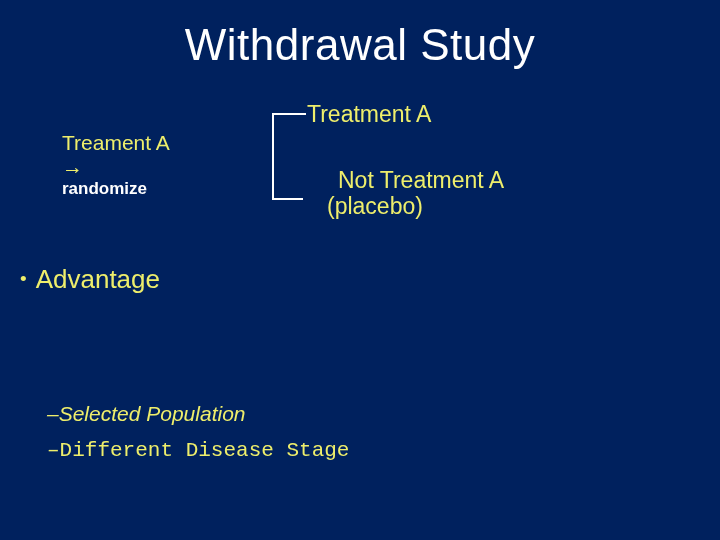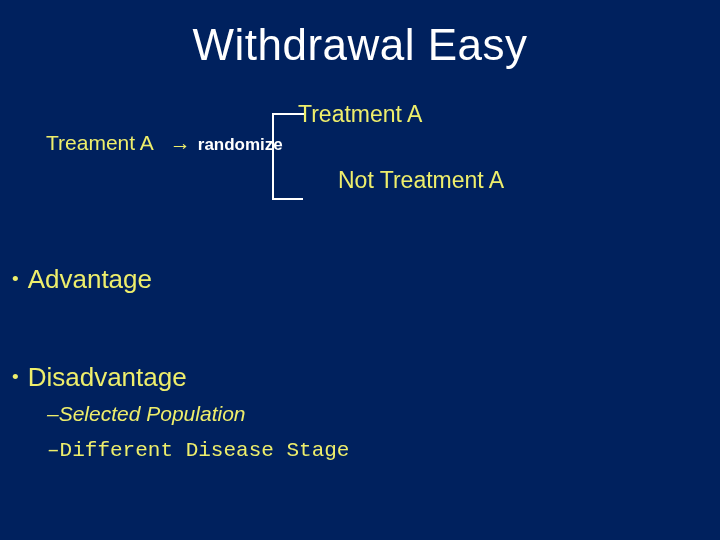--- a/index.html
+++ b/index.html
@@ -30,20 +30,21 @@
   .white  { color: #ffffff; }
 
   
   .diag-row {
     position: absolute;
     left: 46px;
     top: 130px;
     display: flex;
     align-items: baseline;
     white-space: nowrap;
+    flex-direction: column;
   }
   .diag-left-label {
     font-size: 21px;
     line-height: 1.2;
   }
   .diag-arrow {
     font-size: 21px;
     margin-left: 16px;
     margin-right: 7px;
   }
@@ -54,41 +55,41 @@
   }
   .bracket-line {
     position: absolute;
     background: #ffffff;
   }
   .bracket-v   { left: 272px; top: 113px; width: 2px;  height: 87px; }
   .bracket-top { left: 272px; top: 113px; width: 34px; height: 2px; }
   .bracket-bot { left: 272px; top: 198px; width: 31px; height: 2px; }
   .branch-top {
     position: absolute;
-    left: 298px;
+    left: 307px;
     top: 101px;
     font-size: 23px;
     line-height: 1.15;
     white-space: nowrap;
   }
   .branch-bot {
     position: absolute;
     left: 303px;
     top: 167px;
     font-size: 23px;
     line-height: 26px;
     white-space: nowrap;
     margin-left: 24px;
   }
   .branch-bot .line1 { padding-left: 11px; }
 
   
   .bullet-heading {
     position: absolute;
-    left: 12px;
+    left: 20px;
     font-size: 26px;
     line-height: 1.15;
     white-space: nowrap;
   }
   .bullet-heading .dot {
     font-size: 19px;
     vertical-align: 3px;
     margin-right: 9px;
   }
   .sub-bullet {
@@ -103,47 +104,45 @@
   .pos-adv-s2   { top: 332px; }
   .pos-dis      { top: 363px; }
   .pos-dis-s1   { top: 401px; font-style: italic; }
   .pos-dis-s2   { top: 438px; font-family: Liberation Mono, monospace; }
 </style>
 </head>
 <body>
 
 <div class="slide">
 
-  <div class="slide-title">Withdrawal Easy</div>
+  <div class="slide-title">Withdrawal Study</div>
 
   <div class="diag-row">
     <span class="diag-left-label yellow">Treament A</span>
     <span class="diag-arrow yellow">→</span>
     <span class="diag-randomize white">randomize</span>
   </div>
 
   <div class="bracket-line bracket-v"></div>
   <div class="bracket-line bracket-top"></div>
   <div class="bracket-line bracket-bot"></div>
 
   <div class="branch-top yellow">Treatment A</div>
 
   <div class="branch-bot yellow">
     <div class="line1">Not Treatment A</div>
+    <div class="line2">(placebo)</div>
   </div>
 
   <div class="bullet-heading yellow pos-adv">
     <span class="dot">•</span><span>Advantage</span>
   </div>
 
 
 
-  <div class="bullet-heading yellow pos-dis">
-    <span class="dot">•</span><span>Disadvantage</span>
-  </div>
 
   <div class="sub-bullet yellow pos-dis-s1">
     <span class="dash">–</span><span>Selected Population</span>
   </div>
 
   <div class="sub-bullet yellow pos-dis-s2">
     <span class="dash">–</span><span>Different Disease Stage</span>
   </div>
 
 </div>

